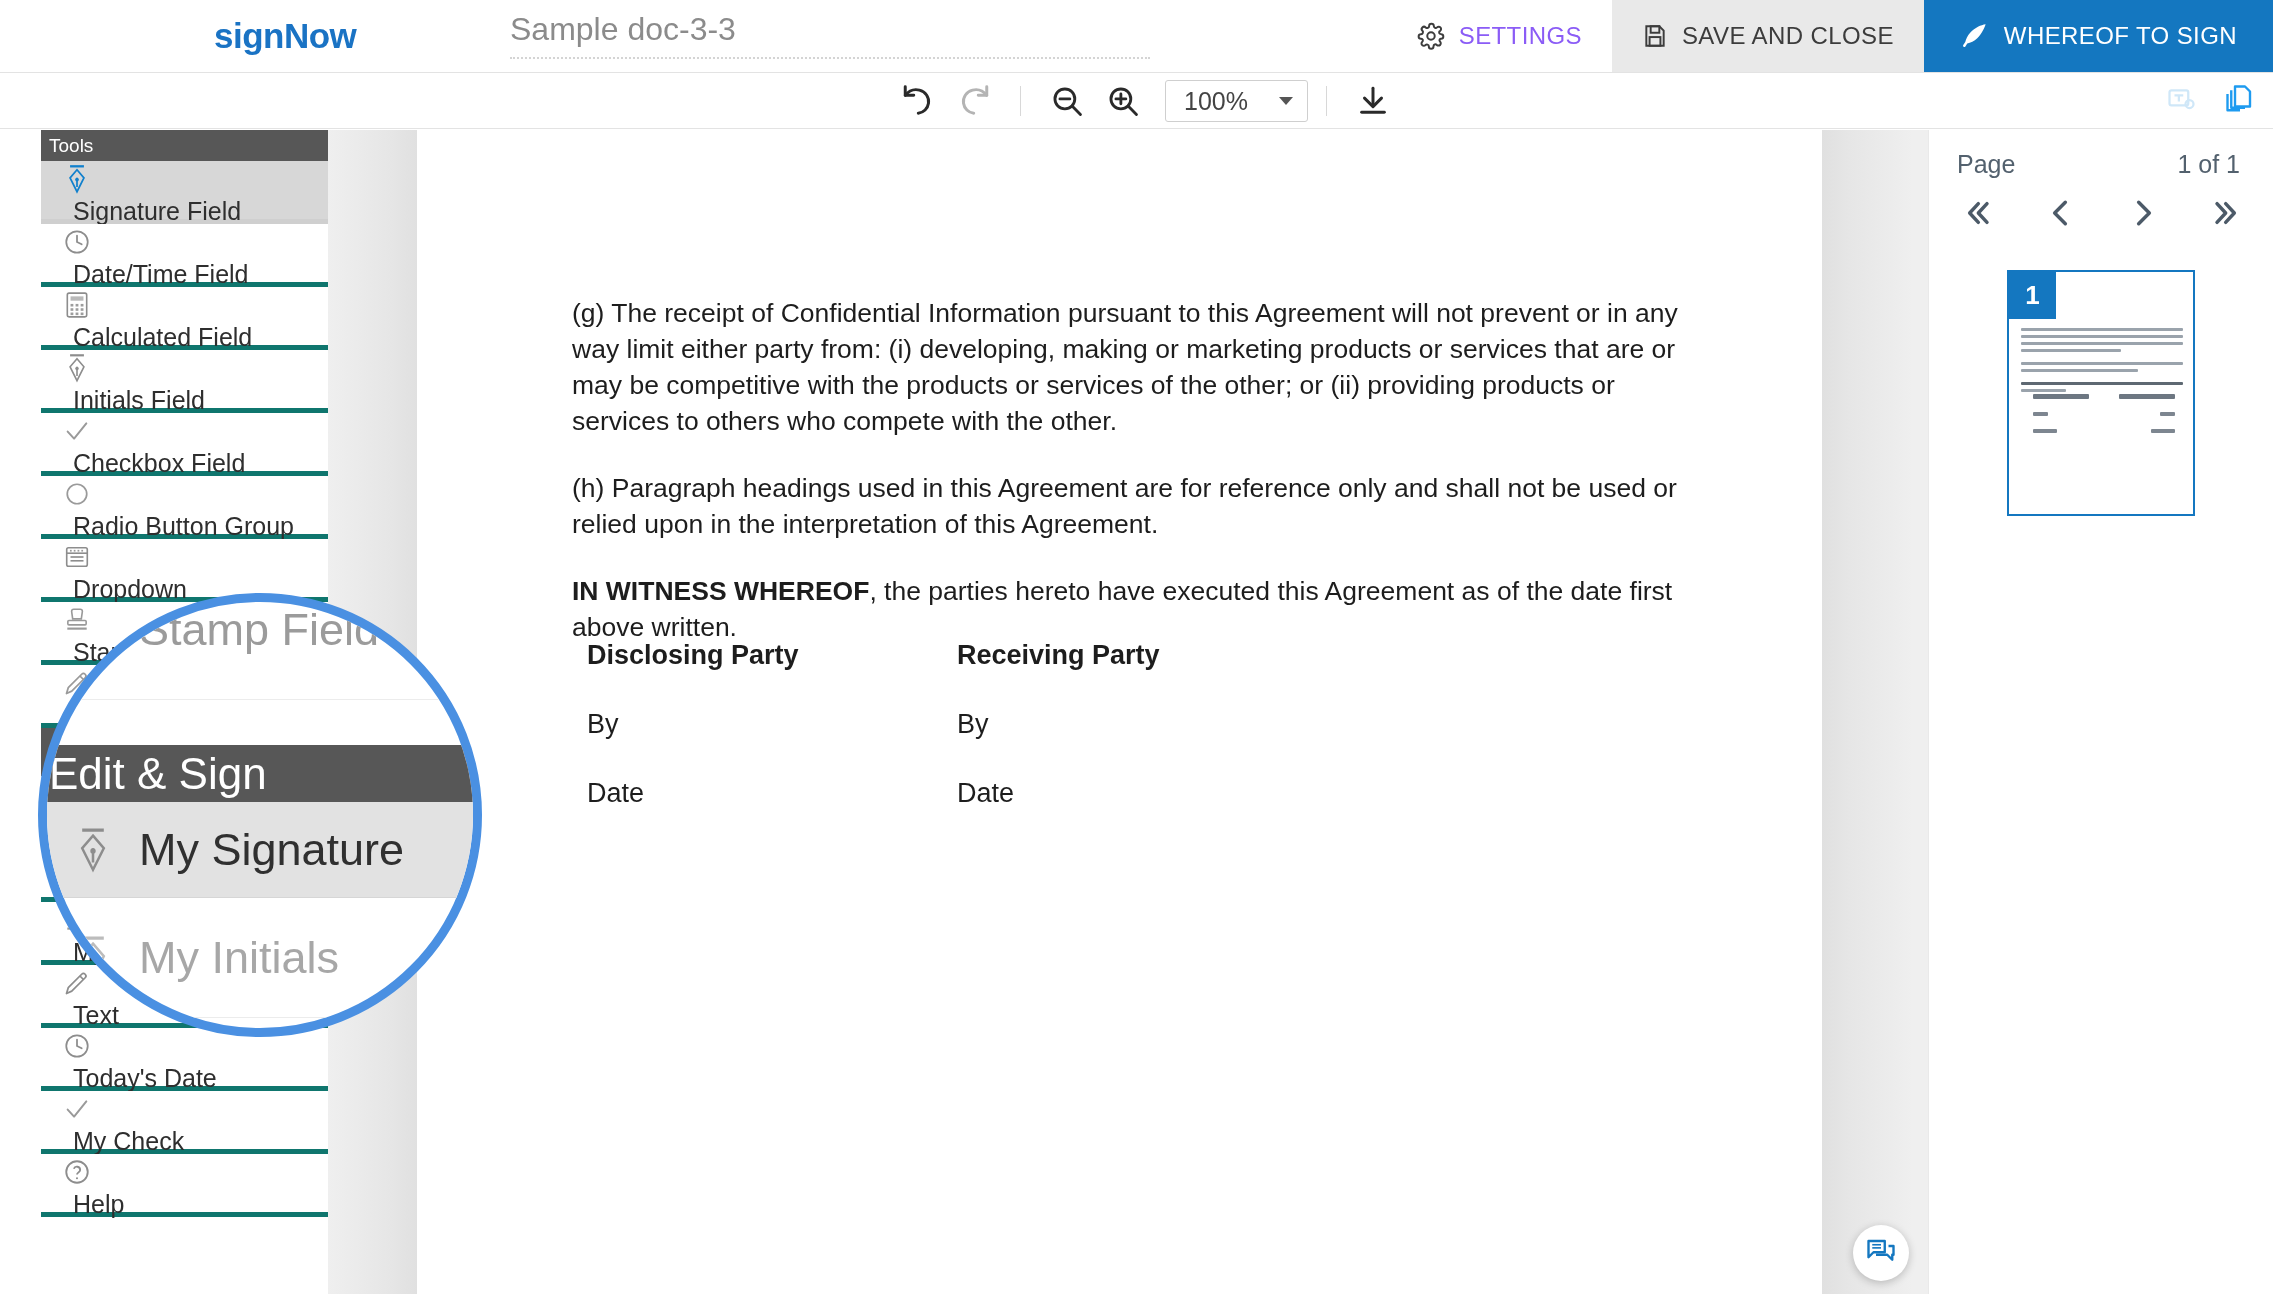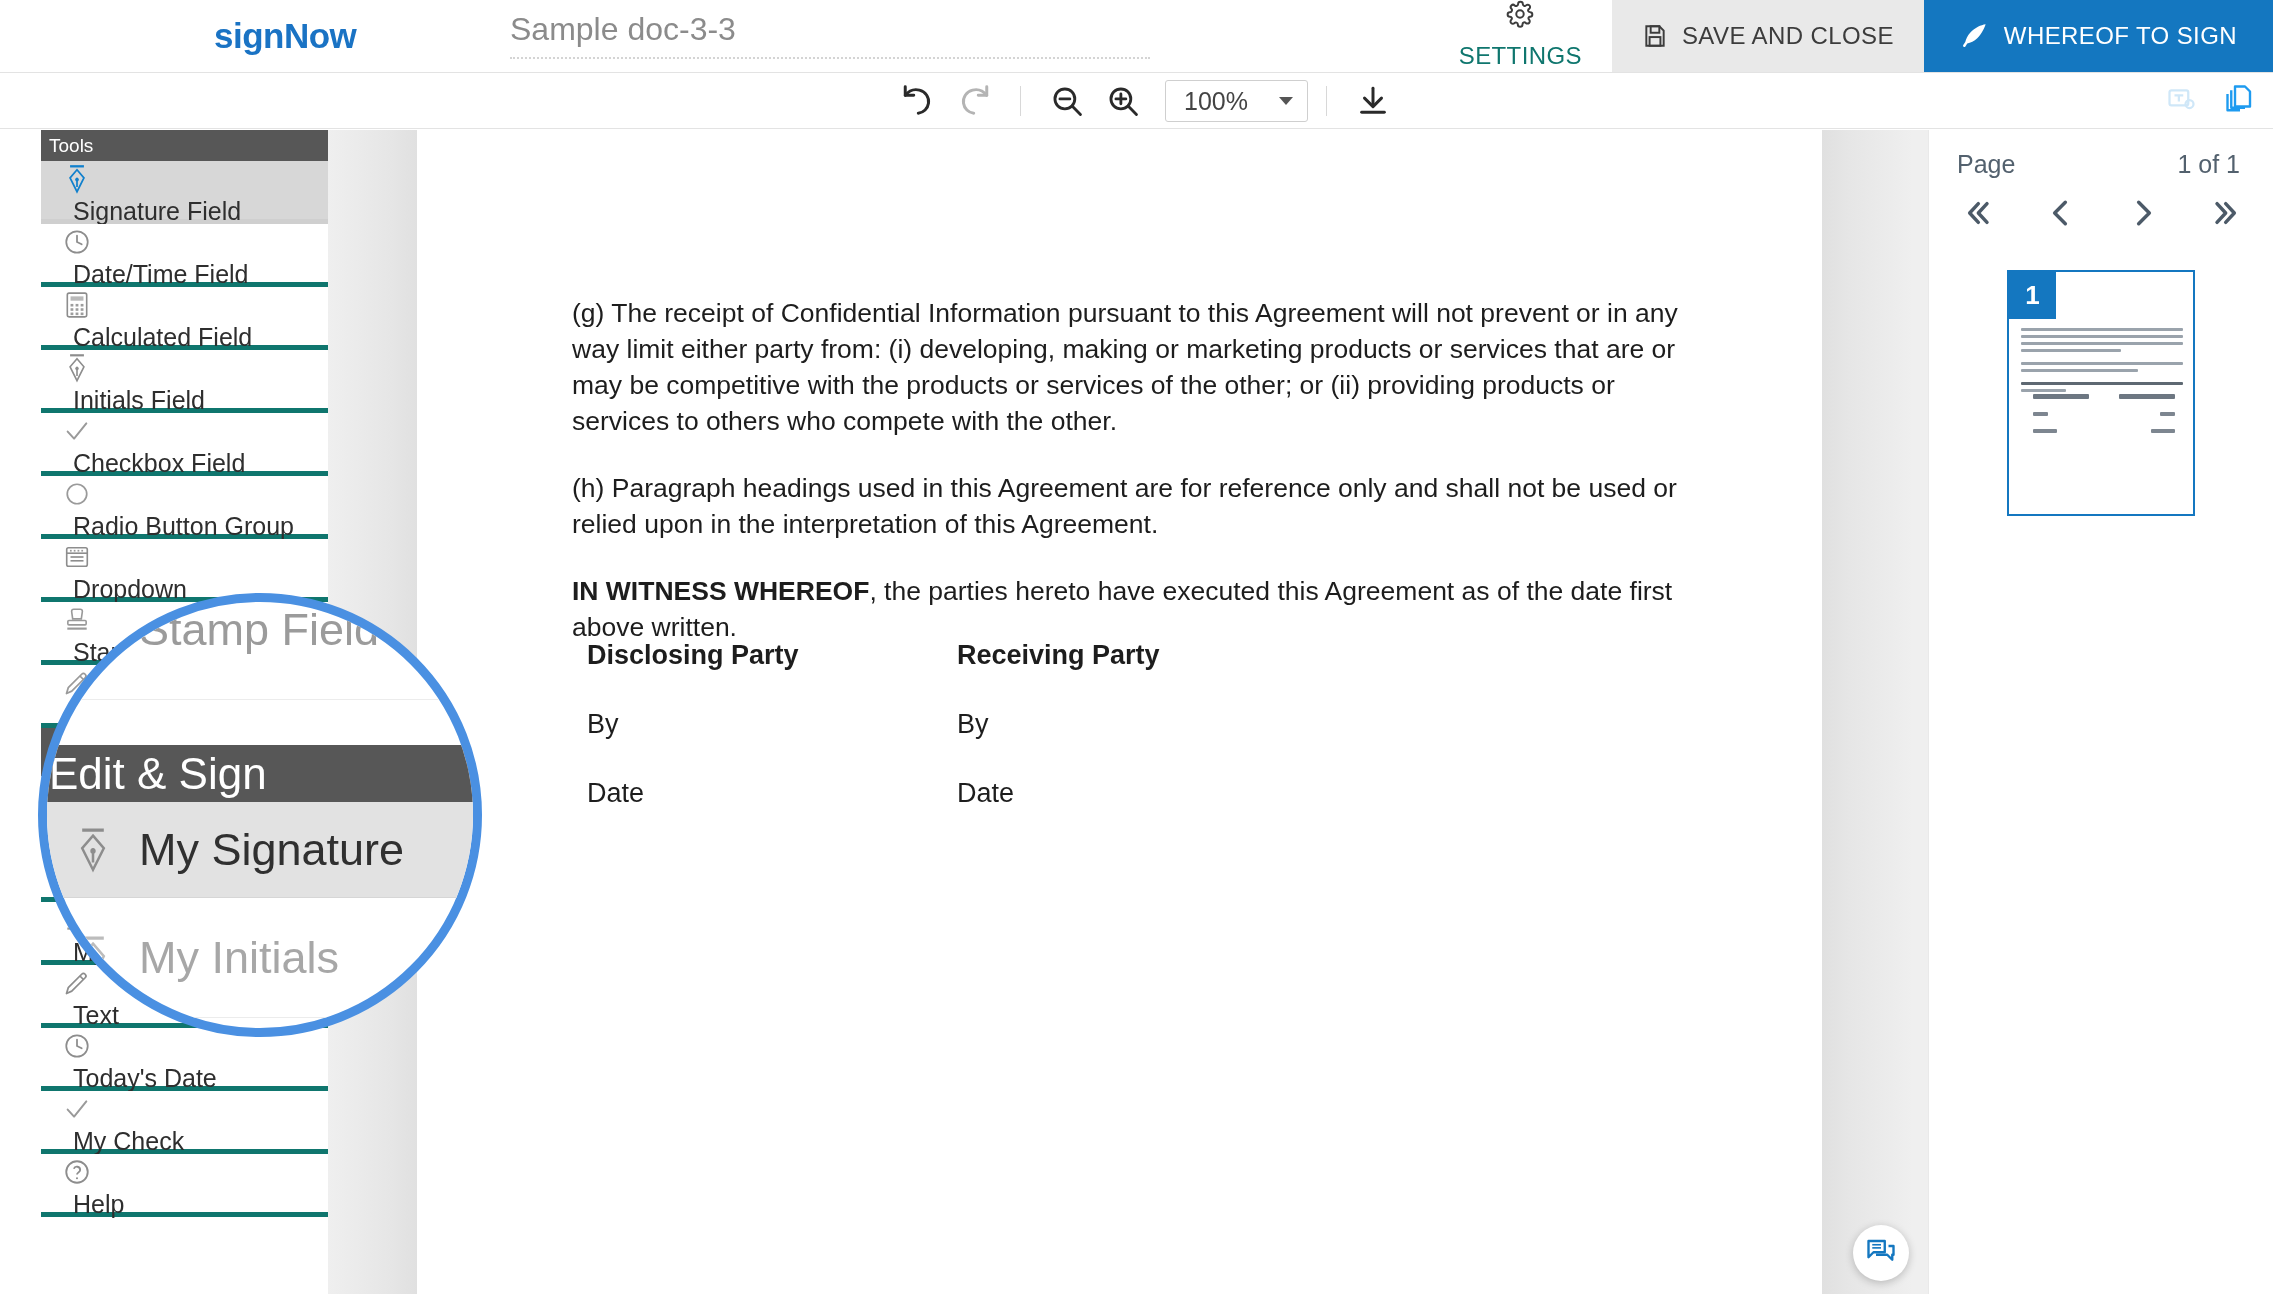--- a/index.html
+++ b/index.html
@@ -39,21 +39,21 @@
   .hdr-btns {
     position: absolute; right: 0; top: 0; height: 72px;
     display: flex; align-items: stretch;
   }
   .hdr-btn {
     display: flex; align-items: center; gap: 14px;
     padding: 0 30px;
     font-size: 24px; letter-spacing: 0.4px;
     cursor: pointer; user-select: none;
   }
-  .hdr-btn.settings { background: #ffffff; color: #0f766e; flex-direction: column; }
+  .hdr-btn.settings { background: #ffffff; color: #8b5cf6; }
   .hdr-btn.save { background: #e9e9e9; color: #3c3c3c; }
   .hdr-btn.invite { background: #1477c0; color: #ffffff; padding: 0 36px; }
   .hdr-btn svg { display: block; }
 
   
   .toolbar {
     position: absolute; top: 73px; left: 0;
     width: 2273px; height: 56px;
     background: #ffffff;
     border-bottom: 1px solid #e3e3e3;

